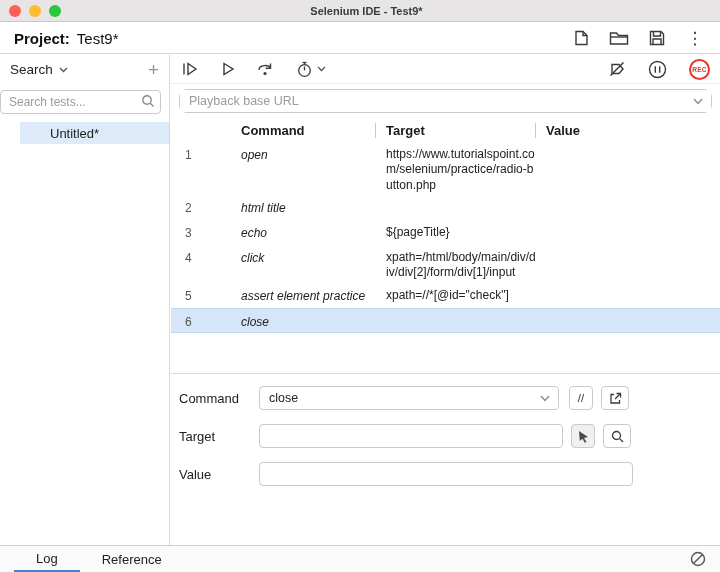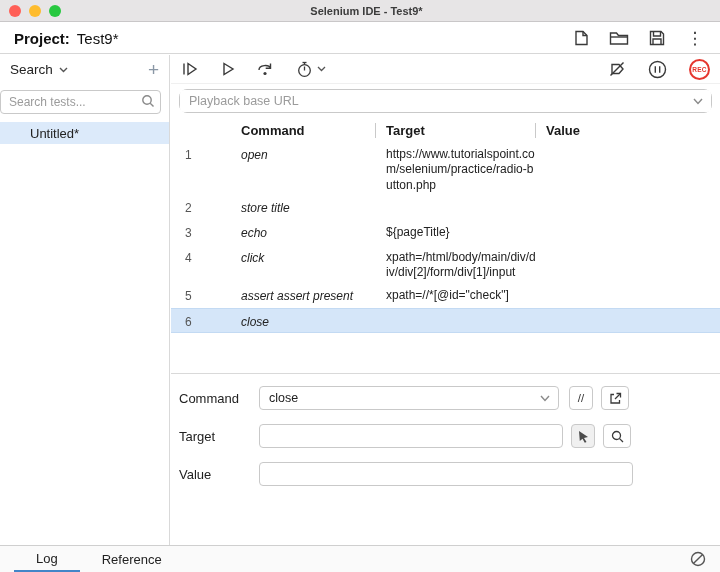--- a/index.html
+++ b/index.html
@@ -40,21 +40,21 @@
   
   .sidebar { position:absolute; top:84px; left:0; width:170px; bottom:27px;
     border-right:1px solid #d9d9d9; background:#fff; }
   .search-wrap { margin:6px 8px 8px 0; position:relative; }
   .search-input { width:100%; height:24px; border:1px solid #c9c9c9; border-radius:4px;
     padding:0 24px 0 8px; font-size:12px; color:#333; outline:none; font-family:"Liberation Sans", sans-serif; }
   .search-input::placeholder { color:#9b9b9b; }
   .search-icon { position:absolute; right:6px; top:4px; }
   .test-list { margin-top:8px; }
   .test-item { height:22px; display:flex; align-items:center; padding-left:30px;
-    font-size:13px; color:#222; cursor:pointer; }
+    font-size:13px; color:#222; cursor:pointer;margin-left:20px; }
   .test-item.selected { background:#dceafa; }
 
   
   .right-panel { position:absolute; top:84px; left:171px; right:0; bottom:27px; background:#fff;
     display:flex; flex-direction:column; }
   .url-strip { height:34px; display:flex; align-items:center; padding:0 8px; }
   .url-box { flex:1; height:24px; border:1px solid #c9c9c9; border-radius:8px; position:relative; }
   .url-input { width:100%; height:100%; border:none; border-radius:4px; padding:0 26px 0 9px;
     font-size:12.5px; color:#333; outline:none; font-family:"Liberation Sans", sans-serif; }
   .url-input::placeholder { color:#9b9b9b; }
@@ -242,38 +242,38 @@
 
     <div class="tbody">
       <div class="trow">
         <span class="c-num">1</span>
         <span class="c-cmd">open</span>
         <span class="c-target">https://www.tutorialspoint.com/selenium/practice/radio-button.php</span>
         <span class="c-value"></span>
       </div>
       <div class="trow">
         <span class="c-num">2</span>
-        <span class="c-cmd">store title</span>
+        <span class="c-cmd">html title</span>
         <span class="c-target"></span>
       </div>
       <div class="trow">
         <span class="c-num">3</span>
         <span class="c-cmd">echo</span>
         <span class="c-target">${pageTitle}</span>
         <span class="c-value"></span>
       </div>
       <div class="trow">
         <span class="c-num">4</span>
         <span class="c-cmd">click</span>
         <span class="c-target">xpath=/html/body/main/div/div/div[2]/form/div[1]/input</span>
         <span class="c-value"></span>
       </div>
       <div class="trow">
         <span class="c-num">5</span>
-        <span class="c-cmd">assert assert present</span>
+        <span class="c-cmd">assert element practice</span>
         <span class="c-target">xpath=//*[@id="check"]</span>
         <span class="c-value"></span>
       </div>
       <div class="trow selected">
         <span class="c-num">6</span>
         <span class="c-cmd">close</span>
         <span class="c-target"></span>
         <span class="c-value"></span>
       </div>
     </div>

